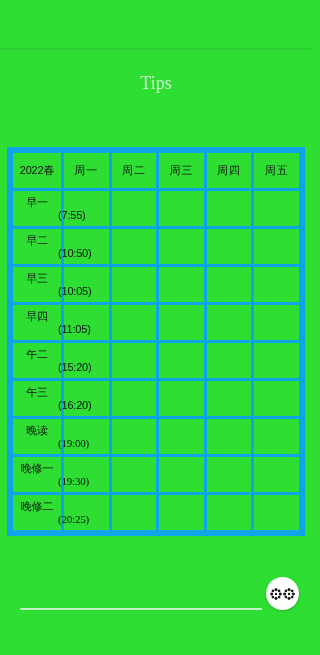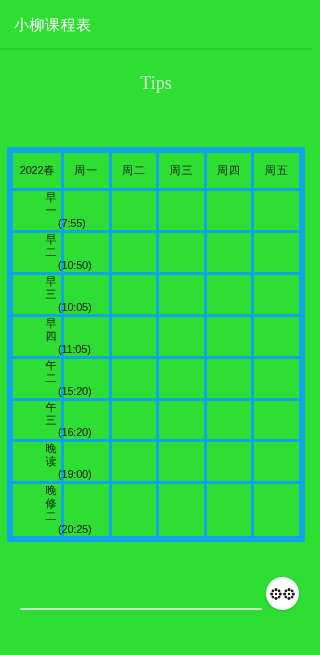--- a/index.html
+++ b/index.html
@@ -102,26 +102,26 @@
     font-size: 12px;
     letter-spacing: 1px;
   }
   td.slot-cell {
     background: #2ede33;
   }
   td.time-cell {
     font-size: 10.5px;
     letter-spacing: -0.2px;
   }
-  td.time-cell .t-name { display: block; padding-left: 28px; }
+  td.time-cell .t-name { display: block; }
   td.time-cell .t-time { display: block; padding-left: 45px; }
 
   td.time-morning { background: #a5e0a5; color: #101010; }
   td.time-afternoon { background: #f74e1b; color: #101010; }
-  td.time-evening  { background: #4046c0; color: #0b0b0b; }
+  td.time-evening  { background: #4046c0; color: #0b0b0b; font-family: Liberation Serif, serif; }
 
   
   .fab {
     position: absolute;
     left: 266px;
     top: 577px;
     width: 33px;
     height: 33px;
     border-radius: 50%;
     background: #ffffff;
@@ -146,23 +146,20 @@
     height: 2px;
     border-radius: 2px;
     background: rgba(255,255,255,0.72);
   }
 </style>
 </head>
 <body>
 
 <div class="app">
 
-  <div class="appbar">
-    <div class="appbar-title">小柳课程表</div>
-  </div>
   <div class="appbar-divider"></div>
 
   <div class="tips">Tips</div>
 
   <div class="table-wrap">
     <table class="timetable">
       <colgroup>
         <col class="timecol">
         <col>
           <col>
@@ -244,20 +241,31 @@
             <td class="slot-cell"></td>
             <td class="slot-cell"></td>
             <td class="slot-cell"></td>
             <td class="slot-cell"></td>
             <td class="slot-cell"></td>
           </tr>
           <tr>
             <td class="time-cell time-evening">
               <span class="t-name">晚读</span>
               <span class="t-time">(19:00)</span>
+            </td>
+            <td class="slot-cell"></td>
+            <td class="slot-cell"></td>
+            <td class="slot-cell"></td>
+            <td class="slot-cell"></td>
+            <td class="slot-cell"></td>
+          </tr>
+          <tr>
+            <td class="time-cell time-evening">
+              <span class="t-name">晚修一</span>
+              <span class="t-time">(19:30)</span>
             </td>
             <td class="slot-cell"></td>
             <td class="slot-cell"></td>
             <td class="slot-cell"></td>
             <td class="slot-cell"></td>
             <td class="slot-cell"></td>
           </tr>
           <tr>
             <td class="time-cell time-evening">
               <span class="t-name">晚修二</span>

